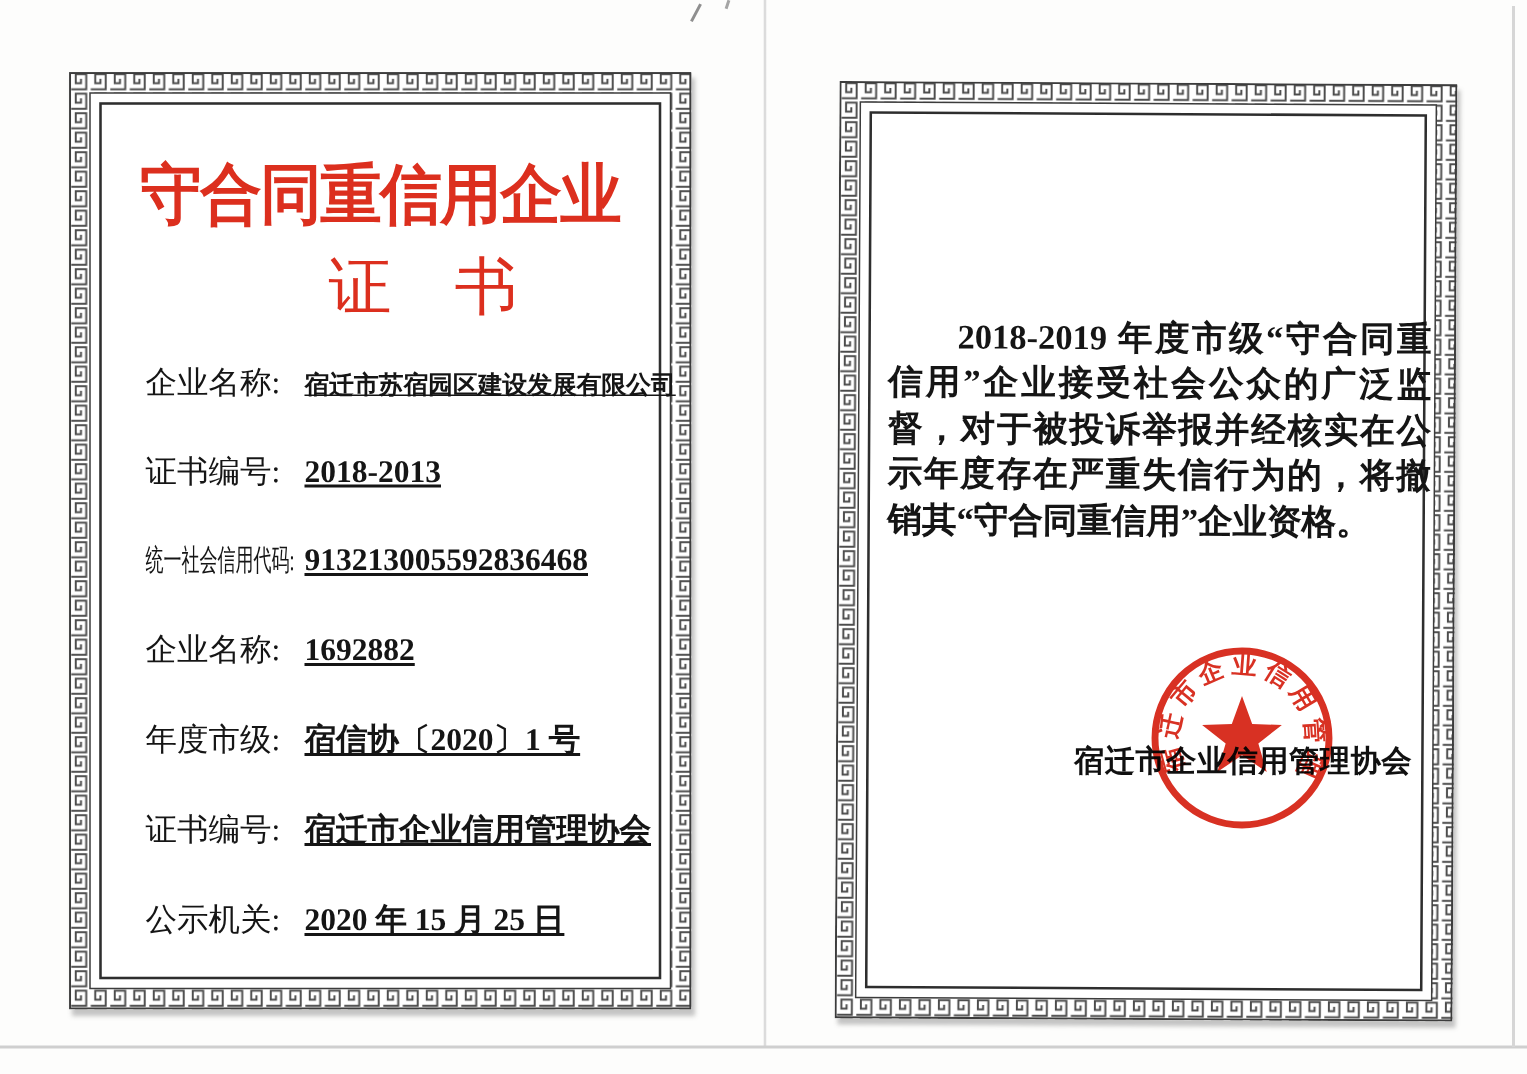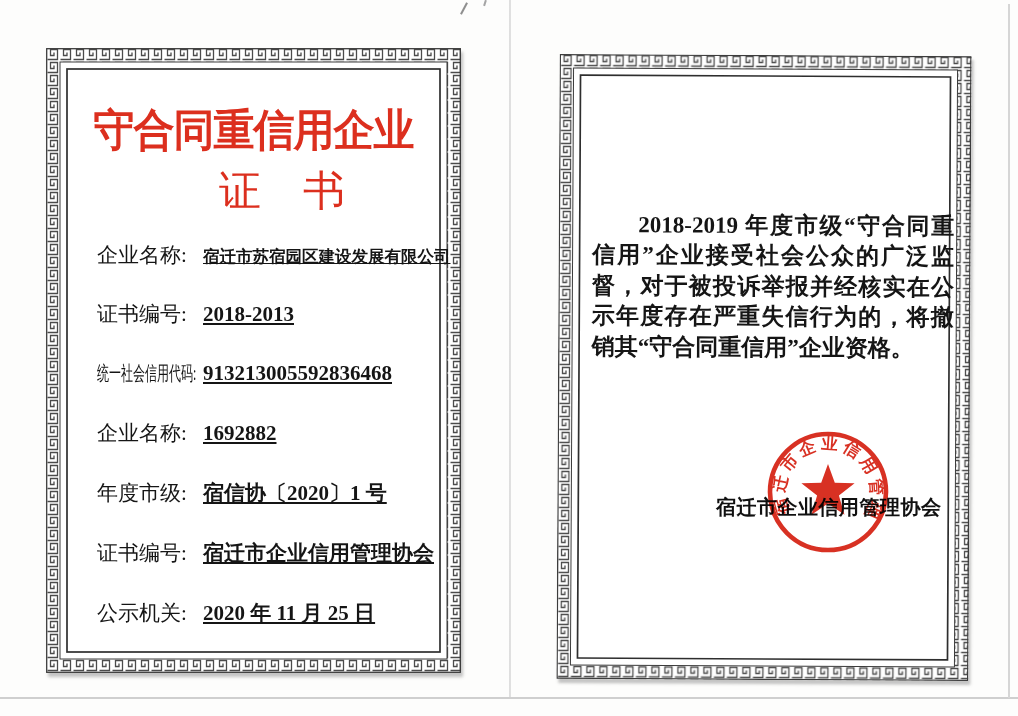--- a/index.html
+++ b/index.html
@@ -124,21 +124,21 @@
 <div class="field-row" id="row-3">
   <span class="field-label">企业名称:</span><span class="field-value">1692882</span>
 </div>
 <div class="field-row" id="row-4">
   <span class="field-label">年度市级:</span><span class="field-value">宿信协〔2020〕1 号</span>
 </div>
 <div class="field-row" id="row-5">
   <span class="field-label">证书编号:</span><span class="field-value">宿迁市企业信用管理协会</span>
 </div>
 <div class="field-row" id="row-6">
-  <span class="field-label">公示机关:</span><span class="field-value">2020 年 11 月 25 日</span>
+  <span class="field-label">公示机关:</span><span class="field-value">2020 年 15 月 25 日</span>
 </div>
 
 <div class="statement">2018-2019 年度市级“守合同重信用”企业接受社会公众的广泛监督，对于被投诉举报并经核实在公示年度存在严重失信行为的，将撤销其“守合同重信用”企业资格。</div>
 <div class="issuer">宿迁市企业信用管理协会</div>
 
 <svg id="seal" width="142" height="142">
   <circle cx="71" cy="71" r="58" fill="none" stroke="#d7281a" stroke-width="4.6"></circle>
   <path id="sealArc" d="M33.8,92.5 A43,43 0 1 1 108.2,92.5" fill="none"></path>
   <text font-size="16.5" fill="#d7281a" letter-spacing="4">
     <textPath href="#sealArc" startOffset="1">宿迁市企业信用管理协会</textPath>

